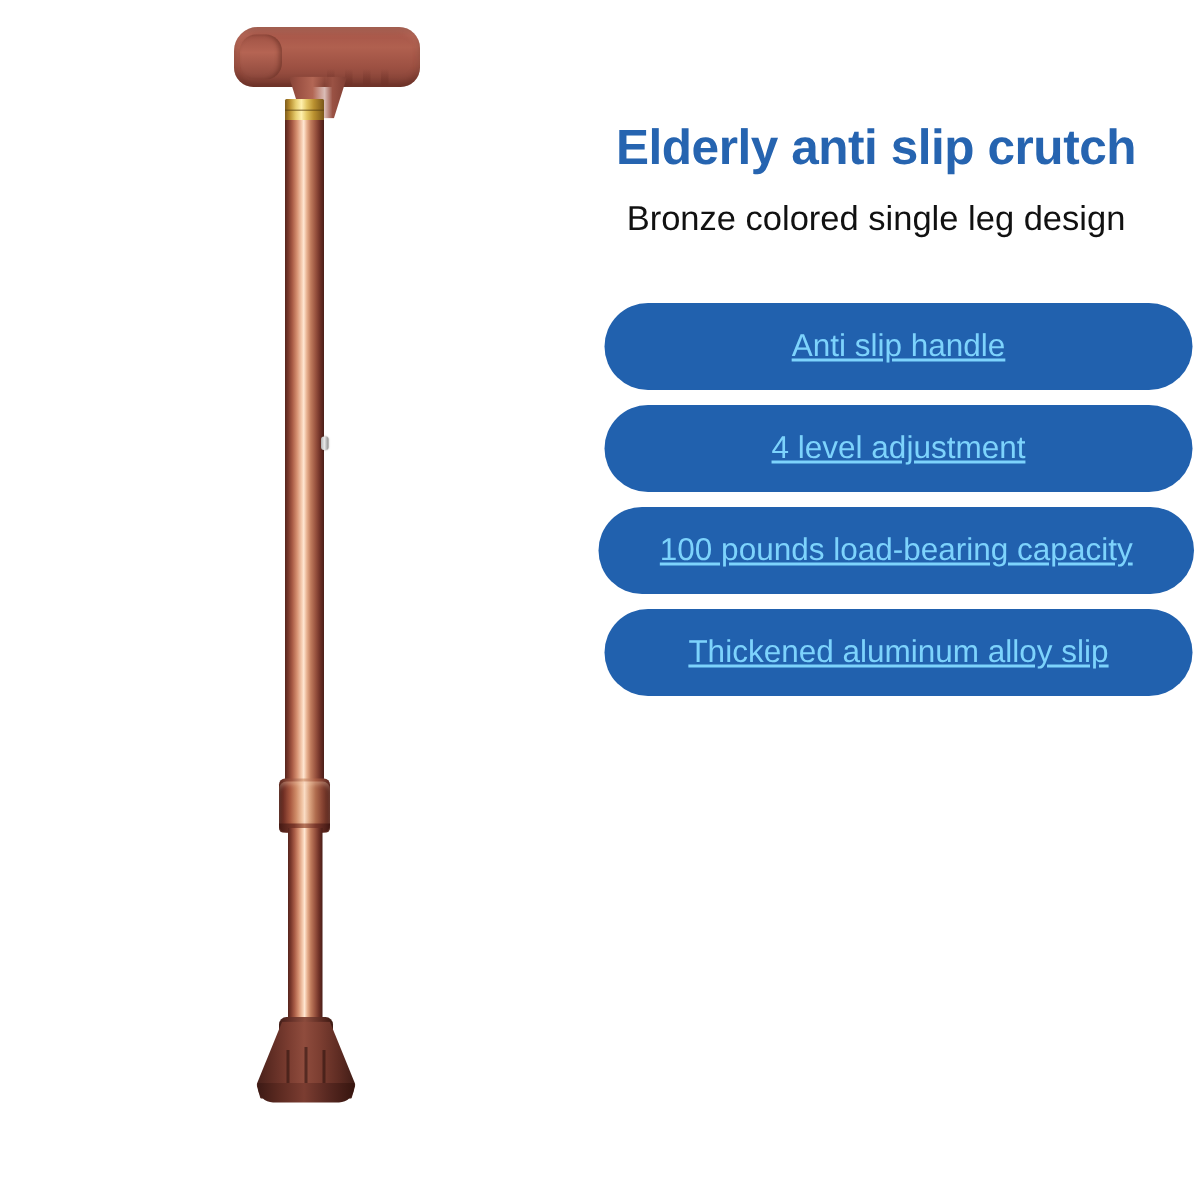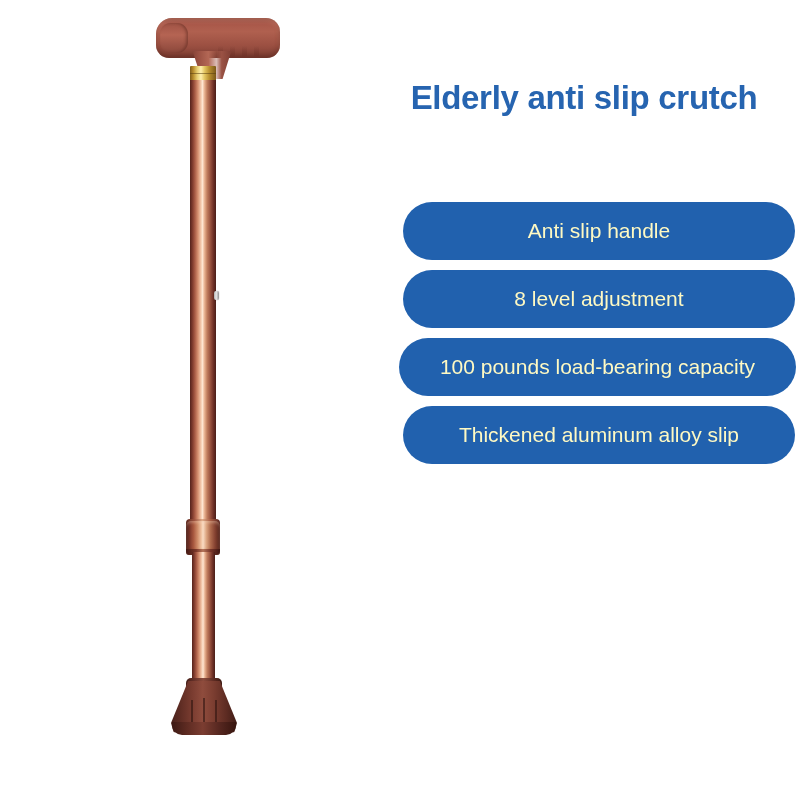--- a/index.html
+++ b/index.html
@@ -283,28 +283,29 @@
     left: 0;
     top: 202px;
     width: 440px;
   }
   .pill {
     position: relative;
     height: 58px;
     margin-bottom: 10px;
     border-radius: 29px;
     background: #2161AE;
-    color: #fef9c3;
+    color: #7dd3fc;
     display: flex;
     align-items: center;
     justify-content: center;
     font-size: 21px;
     line-height: 24px;
     white-space: nowrap;
     box-sizing: border-box;
+    text-decoration: underline;
   }
   .pill-1 { margin-left: 43px; margin-right: 5px; }
   .pill-2 { margin-left: 43px; margin-right: 5px; }
   .pill-3 { margin-left: 39px; margin-right: 4px; }
   .pill-4 { margin-left: 43px; margin-right: 5px; }
 </style>
 </head>
 <body>
 
 <div id="stage">
@@ -337,27 +338,28 @@
     <div class="foot-ridge fr1"></div>
     <div class="foot-ridge fr2"></div>
     <div class="foot-ridge fr3"></div>
     <div class="foot-base"></div>
   </div>
 
   <div id="panel">
 
     <div class="title">Elderly anti slip crutch</div>
 
+    <div class="subtitle">Bronze colored single leg design</div>
 
     <div class="features">
       <div class="pill pill-1">
         <span>Anti slip handle</span>
       </div>
       <div class="pill pill-2">
-        <span>8 level adjustment</span>
+        <span>4 level adjustment</span>
       </div>
       <div class="pill pill-3">
         <span>100 pounds load-bearing capacity</span>
       </div>
       <div class="pill pill-4">
         <span>Thickened aluminum alloy slip</span>
       </div>
     </div>
 
   </div>

